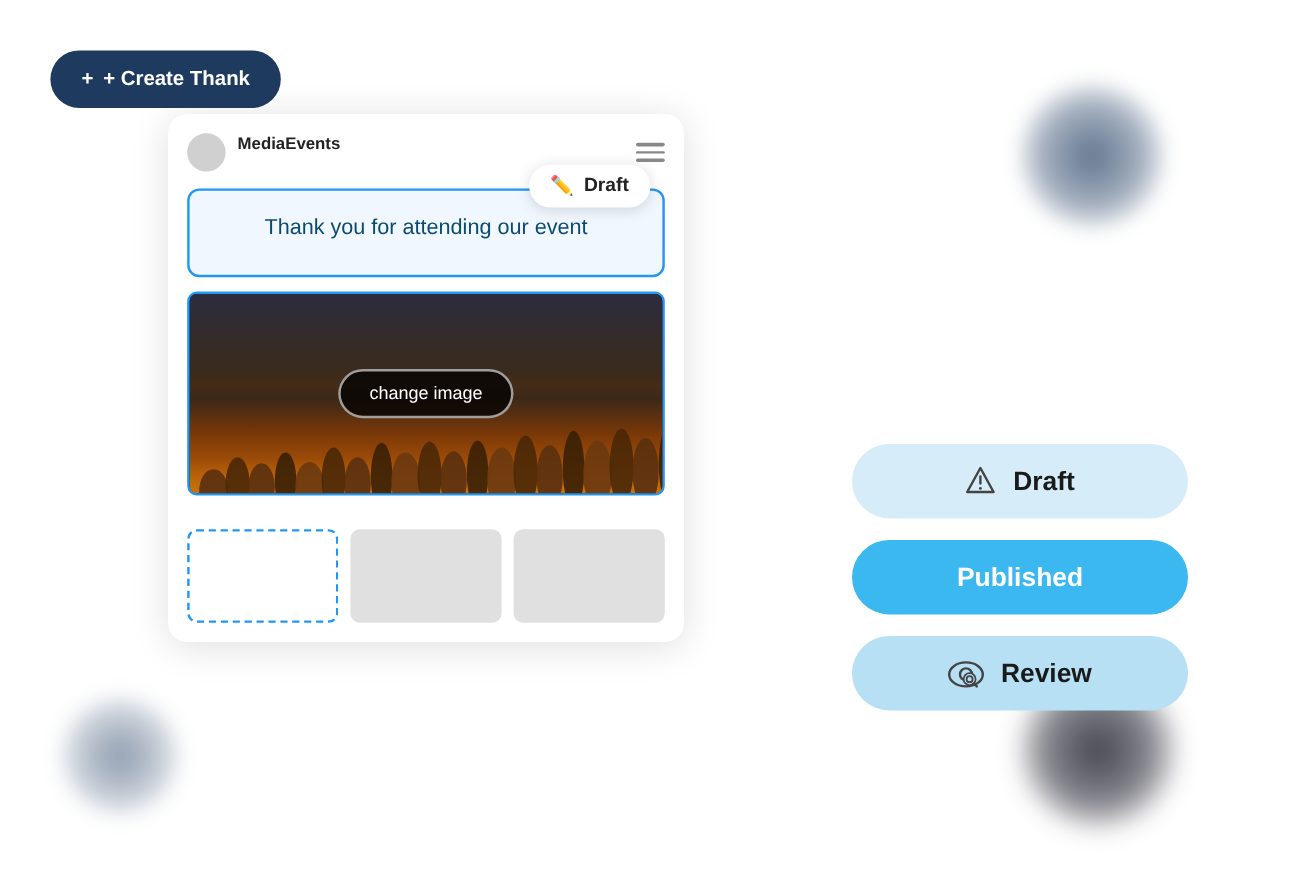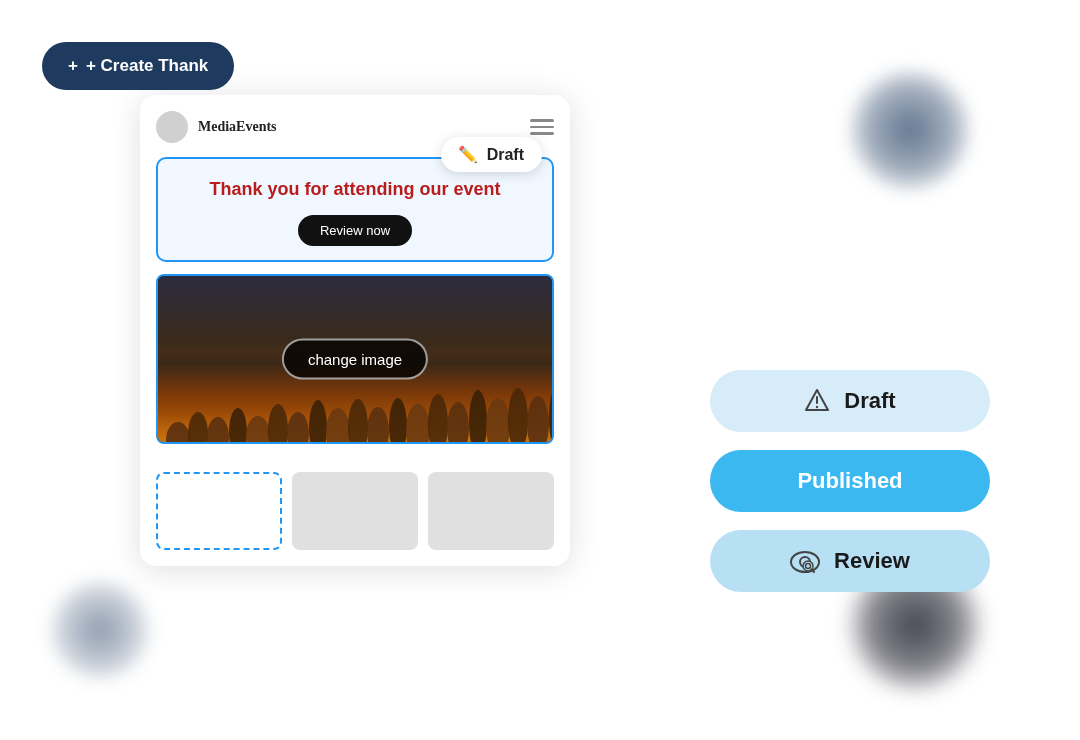--- a/index.html
+++ b/index.html
@@ -86,22 +86,22 @@
       border-radius: 10px;
       padding: 18px 16px 14px;
       text-align: center;
       margin-bottom: 12px;
       position: relative;
       background: #f0f7ff;
     }
 
     .thank-you-block h2 {
       font-size: 18px;
-      font-weight: 700;
-      color: #b91c1c;
+      font-weight: 400;
+      color: #0c4a6e;
       line-height: 1.35;
       margin-bottom: 14px;
     }
 
     .review-now-btn {
       background: #111;
       color: #fff;
       border: none;
       border-radius: 20px;
       padding: 8px 22px;
@@ -297,22 +297,20 @@
       position: absolute;
       top: 210px;
       right: 250px;
       z-index: 3;
       pointer-events: none;
     }
 
     
     .sender-row {
       display: flex;
-      align-items: center;
-      font-family: Liberation Serif, serif;
     }
   </style>
 </head>
 <body>
 
 <div class="blob-top-right"></div>
 <div class="blob-bottom-left"></div>
 <div class="blob-bottom-right"></div>
 
 <button class="create-email-btn">
@@ -334,23 +332,20 @@
     </div>
   </div>
 
   <div class="thank-you-block">
     
     <div class="edit-tooltip">
       <span class="edit-pencil-icon">✏️</span>
       <span>Draft</span>
     </div>
     <h2>Thank you for attending our event</h2>
-    <button class="review-now-btn">
-      <span>Review now</span>
-    </button>
   </div>
 
   <div class="image-block">
     <div class="crowd-image">
 
       <svg class="crowd-silhouette" viewBox="0 0 400 80" preserveAspectRatio="none" xmlns="http://www.w3.org/2000/svg">
         <ellipse cx="20" cy="78" rx="12" ry="18" fill="#5a3010" opacity="0.9"></ellipse>
         <ellipse cx="40" cy="72" rx="10" ry="22" fill="#4a2808" opacity="0.9"></ellipse>
         <ellipse cx="60" cy="75" rx="11" ry="20" fill="#5a3010" opacity="0.9"></ellipse>
         <ellipse cx="80" cy="70" rx="9" ry="24" fill="#3a2005" opacity="0.9"></ellipse>

